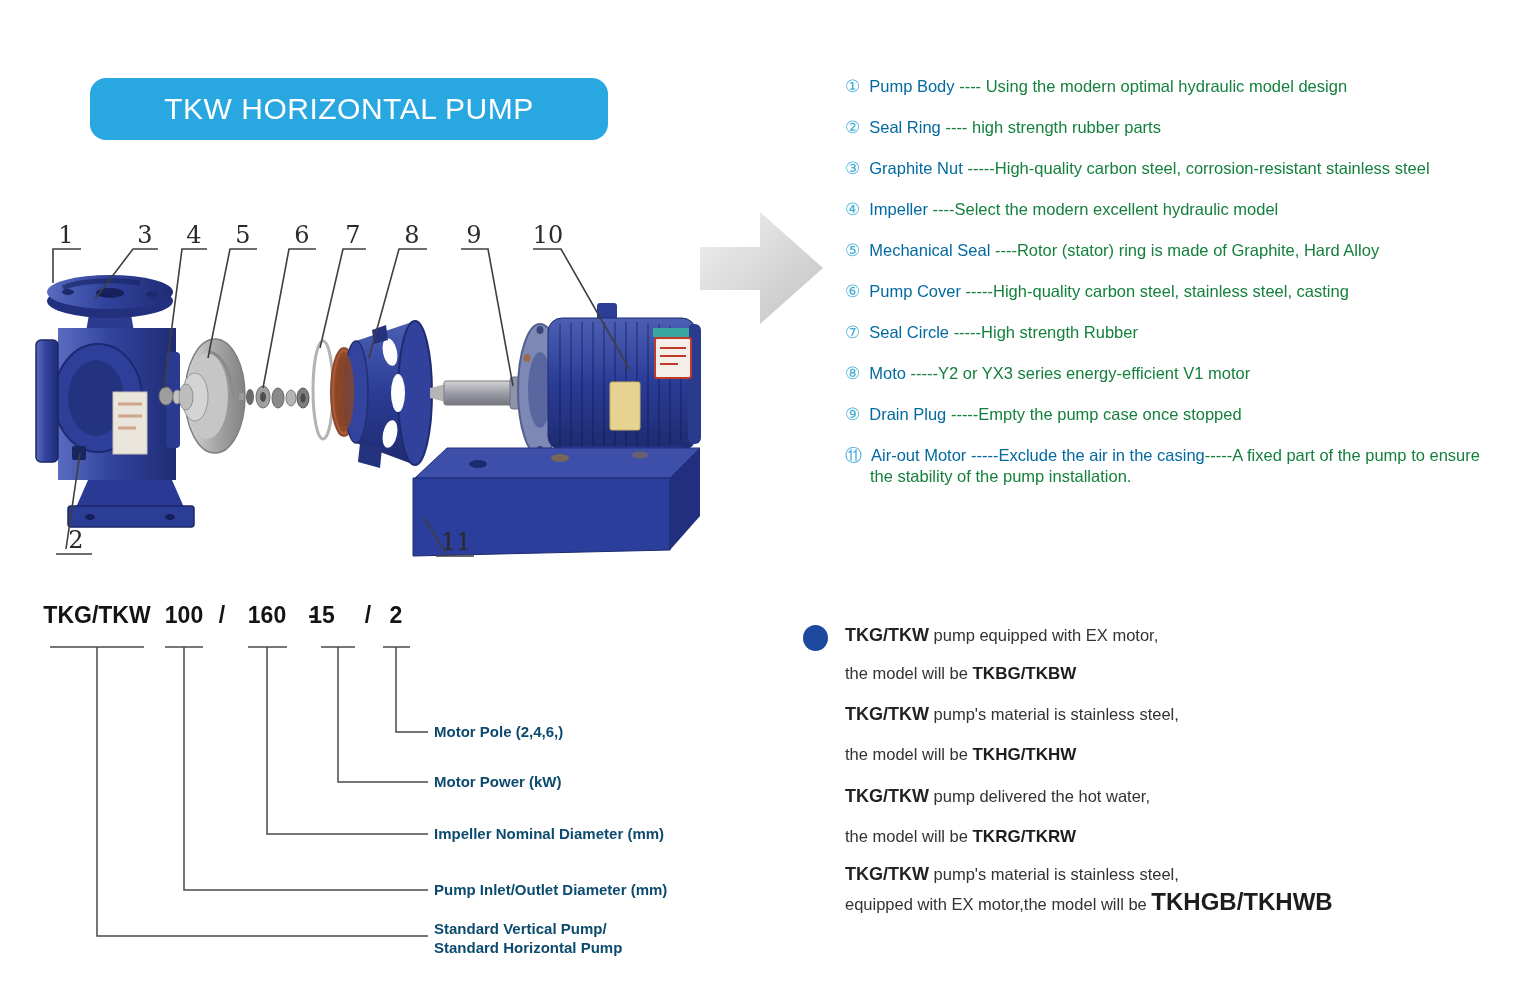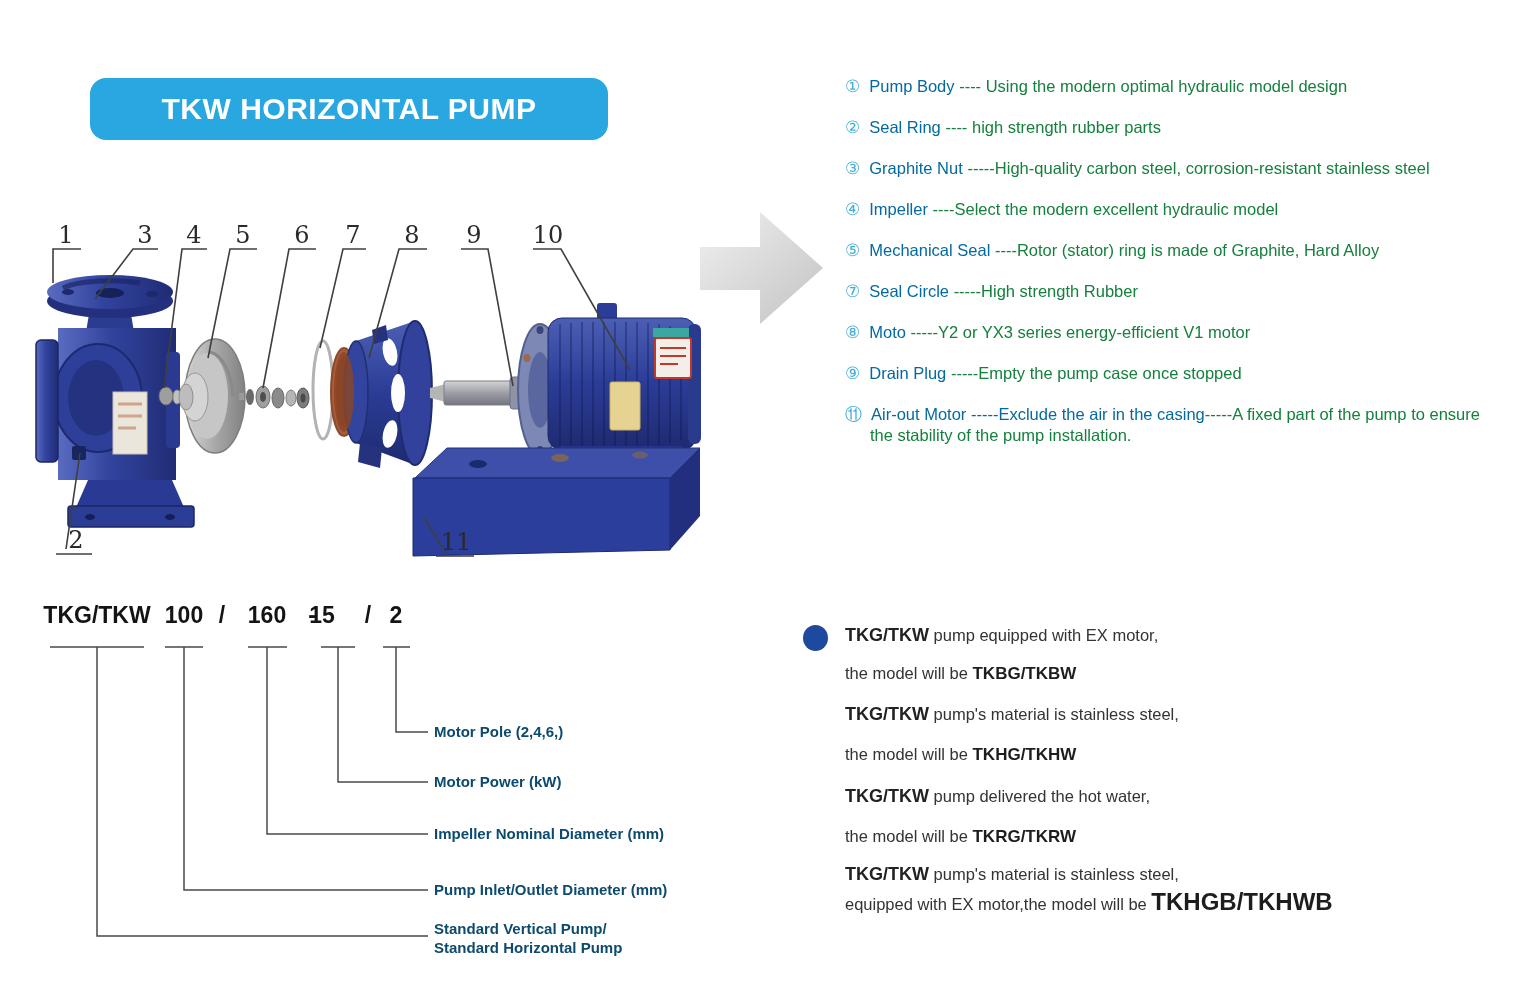--- a/index.html
+++ b/index.html
@@ -2,21 +2,21 @@
 <html><head>
 <meta charset="utf-8">
 <style>
   html,body{margin:0;padding:0;background:#ffffff;}
   .page{position:relative;width:1513px;height:1000px;background:#ffffff;overflow:hidden;
         font-family:"Liberation Sans",sans-serif;color:#333;}
 
   
   .banner{position:absolute;left:90px;top:78px;width:518px;height:62px;background:#29a7e0;
           border-radius:16px;display:flex;align-items:center;justify-content:center;}
-  .banner span{color:#ffffff;font-size:30px;font-weight:bold;letter-spacing:.5px;}
+  .banner span{color:#ffffff;font-size:30px;font-weight:normal;letter-spacing:.5px;}
 
   
   .diagram-svg{position:absolute;left:30px;top:200px;}
 
   
   .parts-list{position:absolute;left:845px;top:76px;width:650px;margin:0;padding:0;list-style:none;}
   .parts-list li{line-height:20px;margin-bottom:20px;font-size:16.5px;white-space:nowrap;}
   .parts-list li.wrap{white-space:normal;line-height:21px;padding-left:25px;text-indent:-25px;}
   .pnum{color:#45aed6;font-size:17px;margin-right:9px;}
   .pname{color:#0369a1;}
@@ -195,20 +195,21 @@
       <text x="456" y="550">11</text>
     </g>
   </svg>
 
   <ul class="parts-list">
     <li><span class="pnum">①</span><span class="pname">Pump Body</span> <span class="pdesc">---- Using the modern optimal hydraulic model design</span></li>
     <li><span class="pnum">②</span><span class="pname">Seal Ring</span> <span class="pdesc">---- high strength rubber parts</span></li>
     <li><span class="pnum">③</span><span class="pname">Graphite Nut</span> <span class="pdesc">-----High-quality carbon steel, corrosion-resistant stainless steel</span></li>
     <li><span class="pnum">④</span><span class="pname">Impeller</span> <span class="pdesc">----Select the modern excellent hydraulic model</span></li>
     <li><span class="pnum">⑤</span><span class="pname">Mechanical Seal</span> <span class="pdesc">----Rotor (stator) ring is made of Graphite, Hard Alloy</span></li>
+    <li><span class="pnum">⑥</span><span class="pname">Pump Cover</span> <span class="pdesc">-----High-quality carbon steel, stainless steel, casting</span></li>
     <li><span class="pnum">⑦</span><span class="pname">Seal Circle</span> <span class="pdesc">-----High strength Rubber</span></li>
     <li><span class="pnum">⑧</span><span class="pname">Moto</span> <span class="pdesc">-----Y2 or YX3 series energy-efficient V1 motor</span></li>
     <li><span class="pnum">⑨</span><span class="pname">Drain Plug</span> <span class="pdesc">-----Empty the pump case once stopped</span></li>
     <li class="wrap"><span class="pnum">⑪</span><span class="pname">Air-out Motor -----Exclude the air in the casing</span><span class="pdesc">-----A fixed part of the pump to ensure the stability of the pump installation.</span></li>
   </ul>
 
   <div class="mc-part" style="left:97px">TKG/TKW</div>
   <div class="mc-part" style="left:184px">100</div>
   <div class="mc-part" style="left:222px">/</div>
   <div class="mc-part" style="left:267px">160</div>

